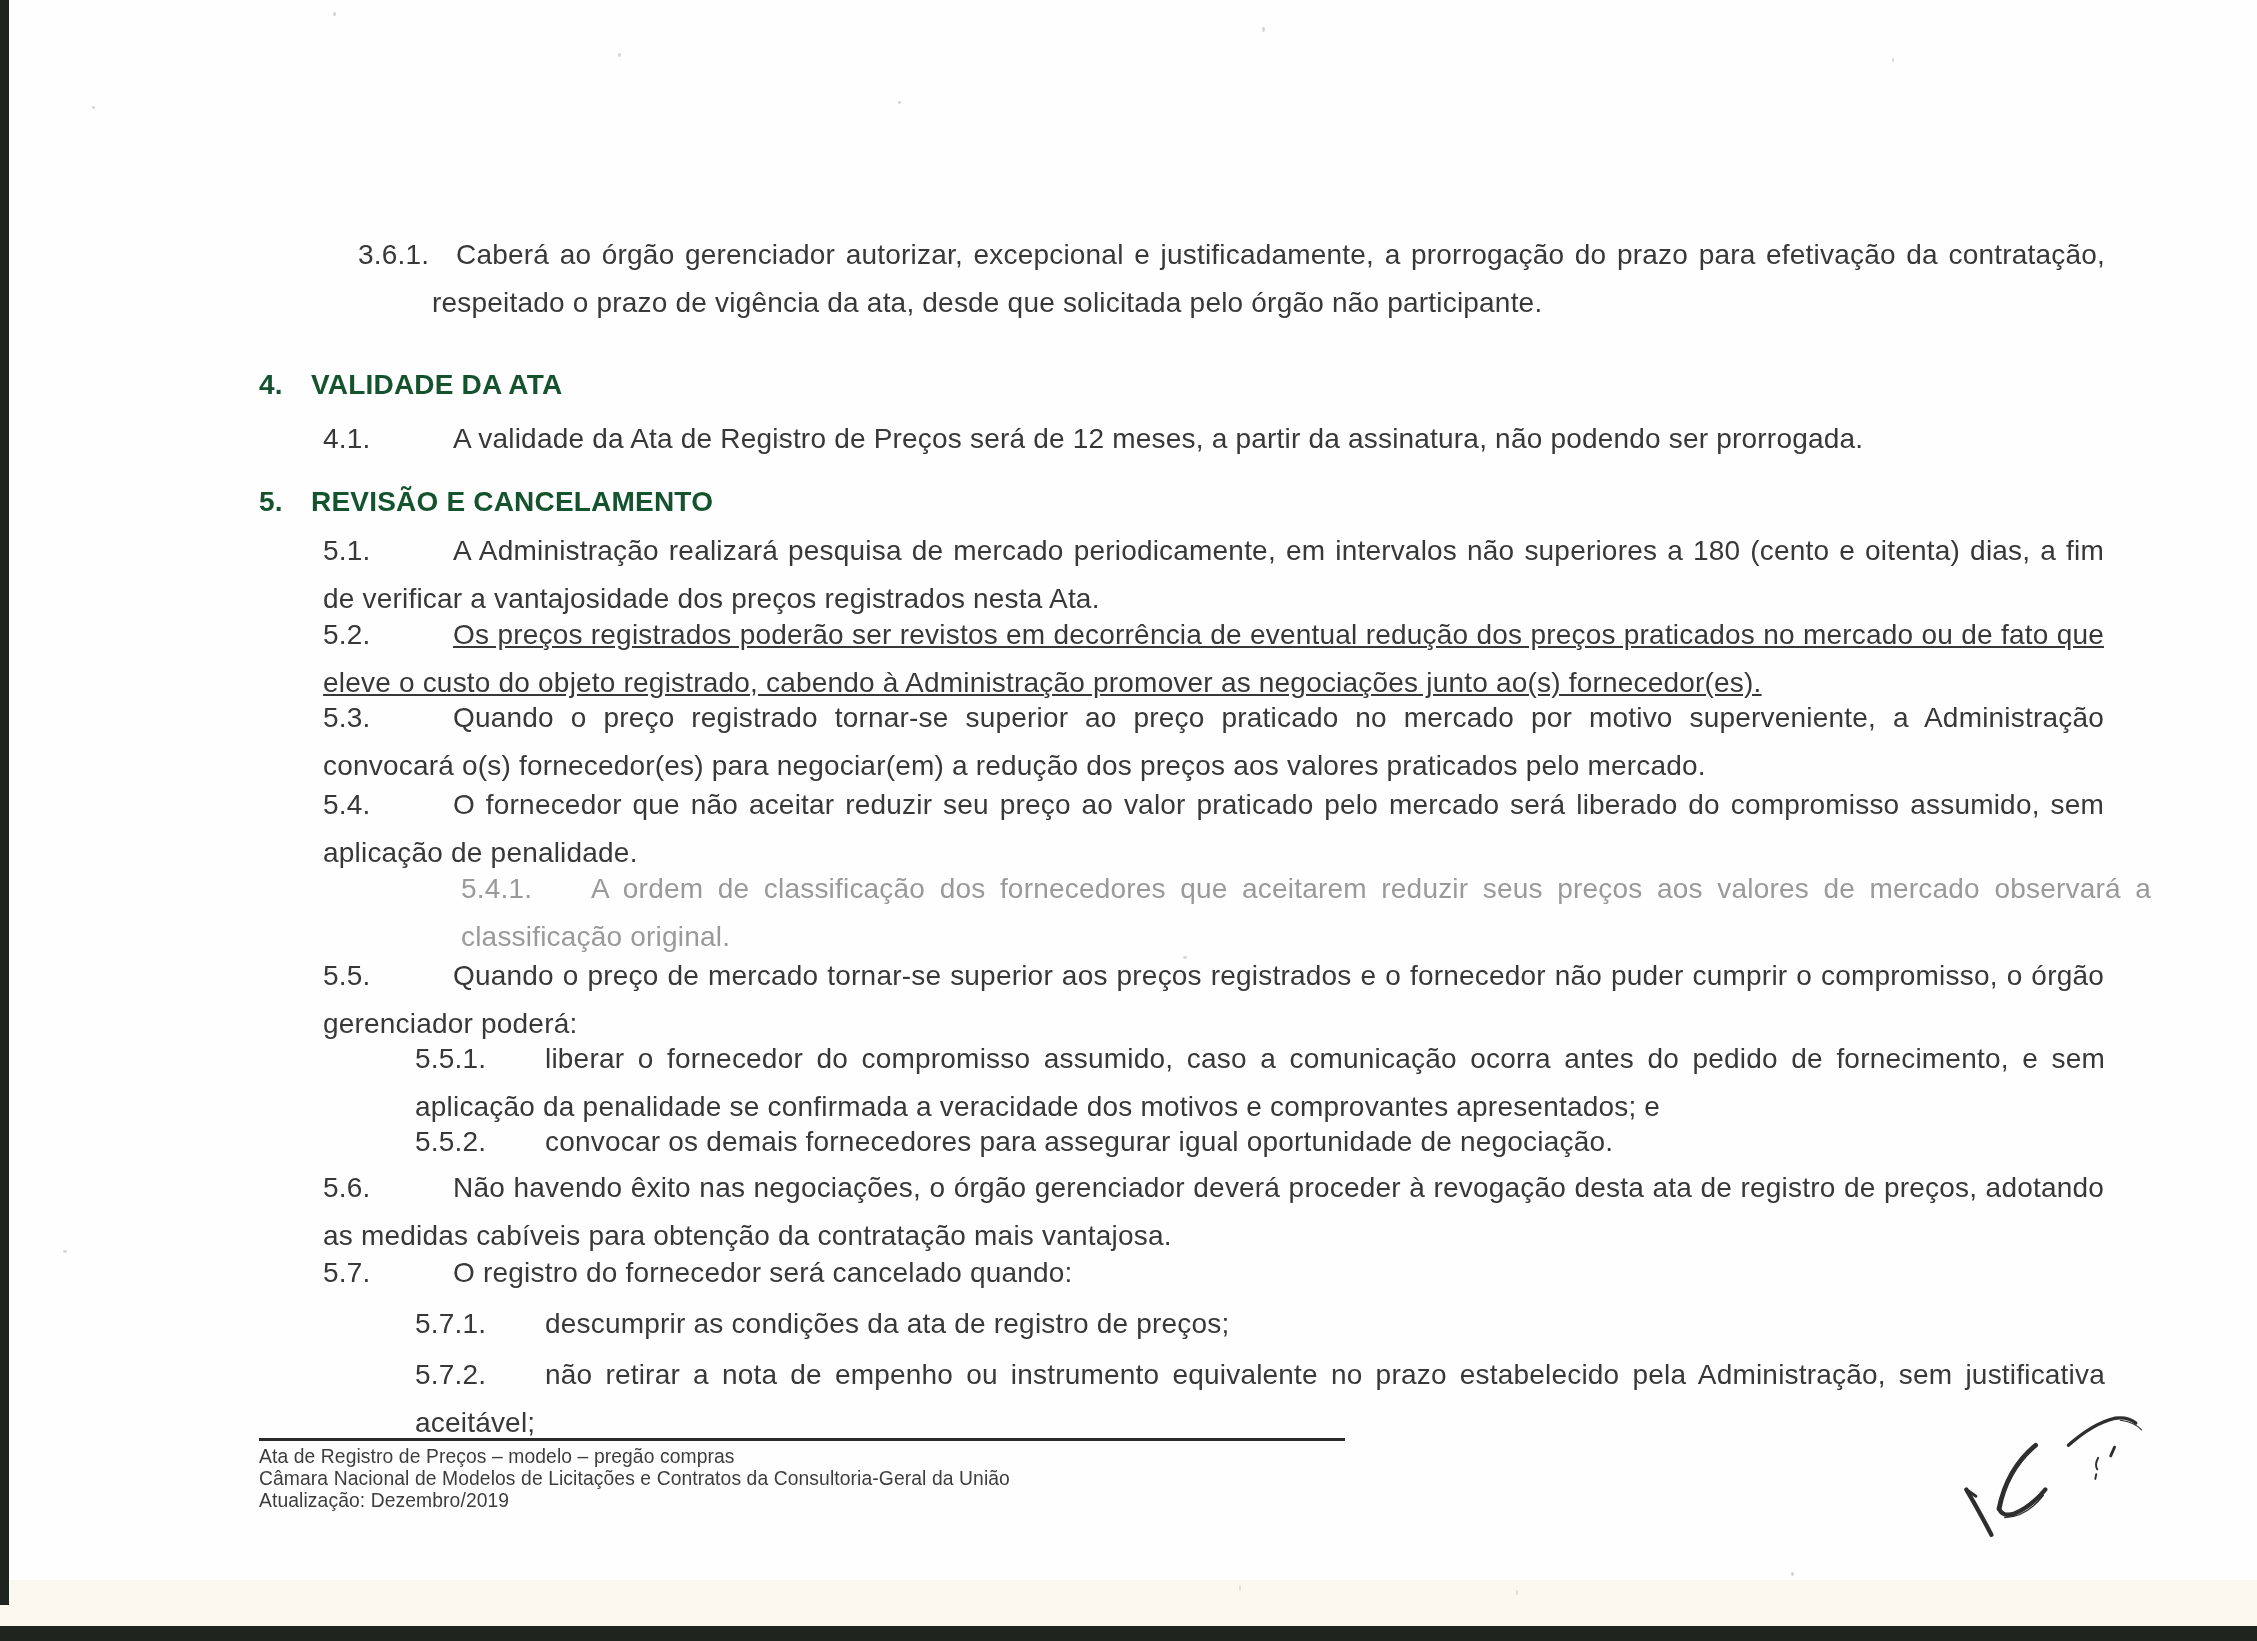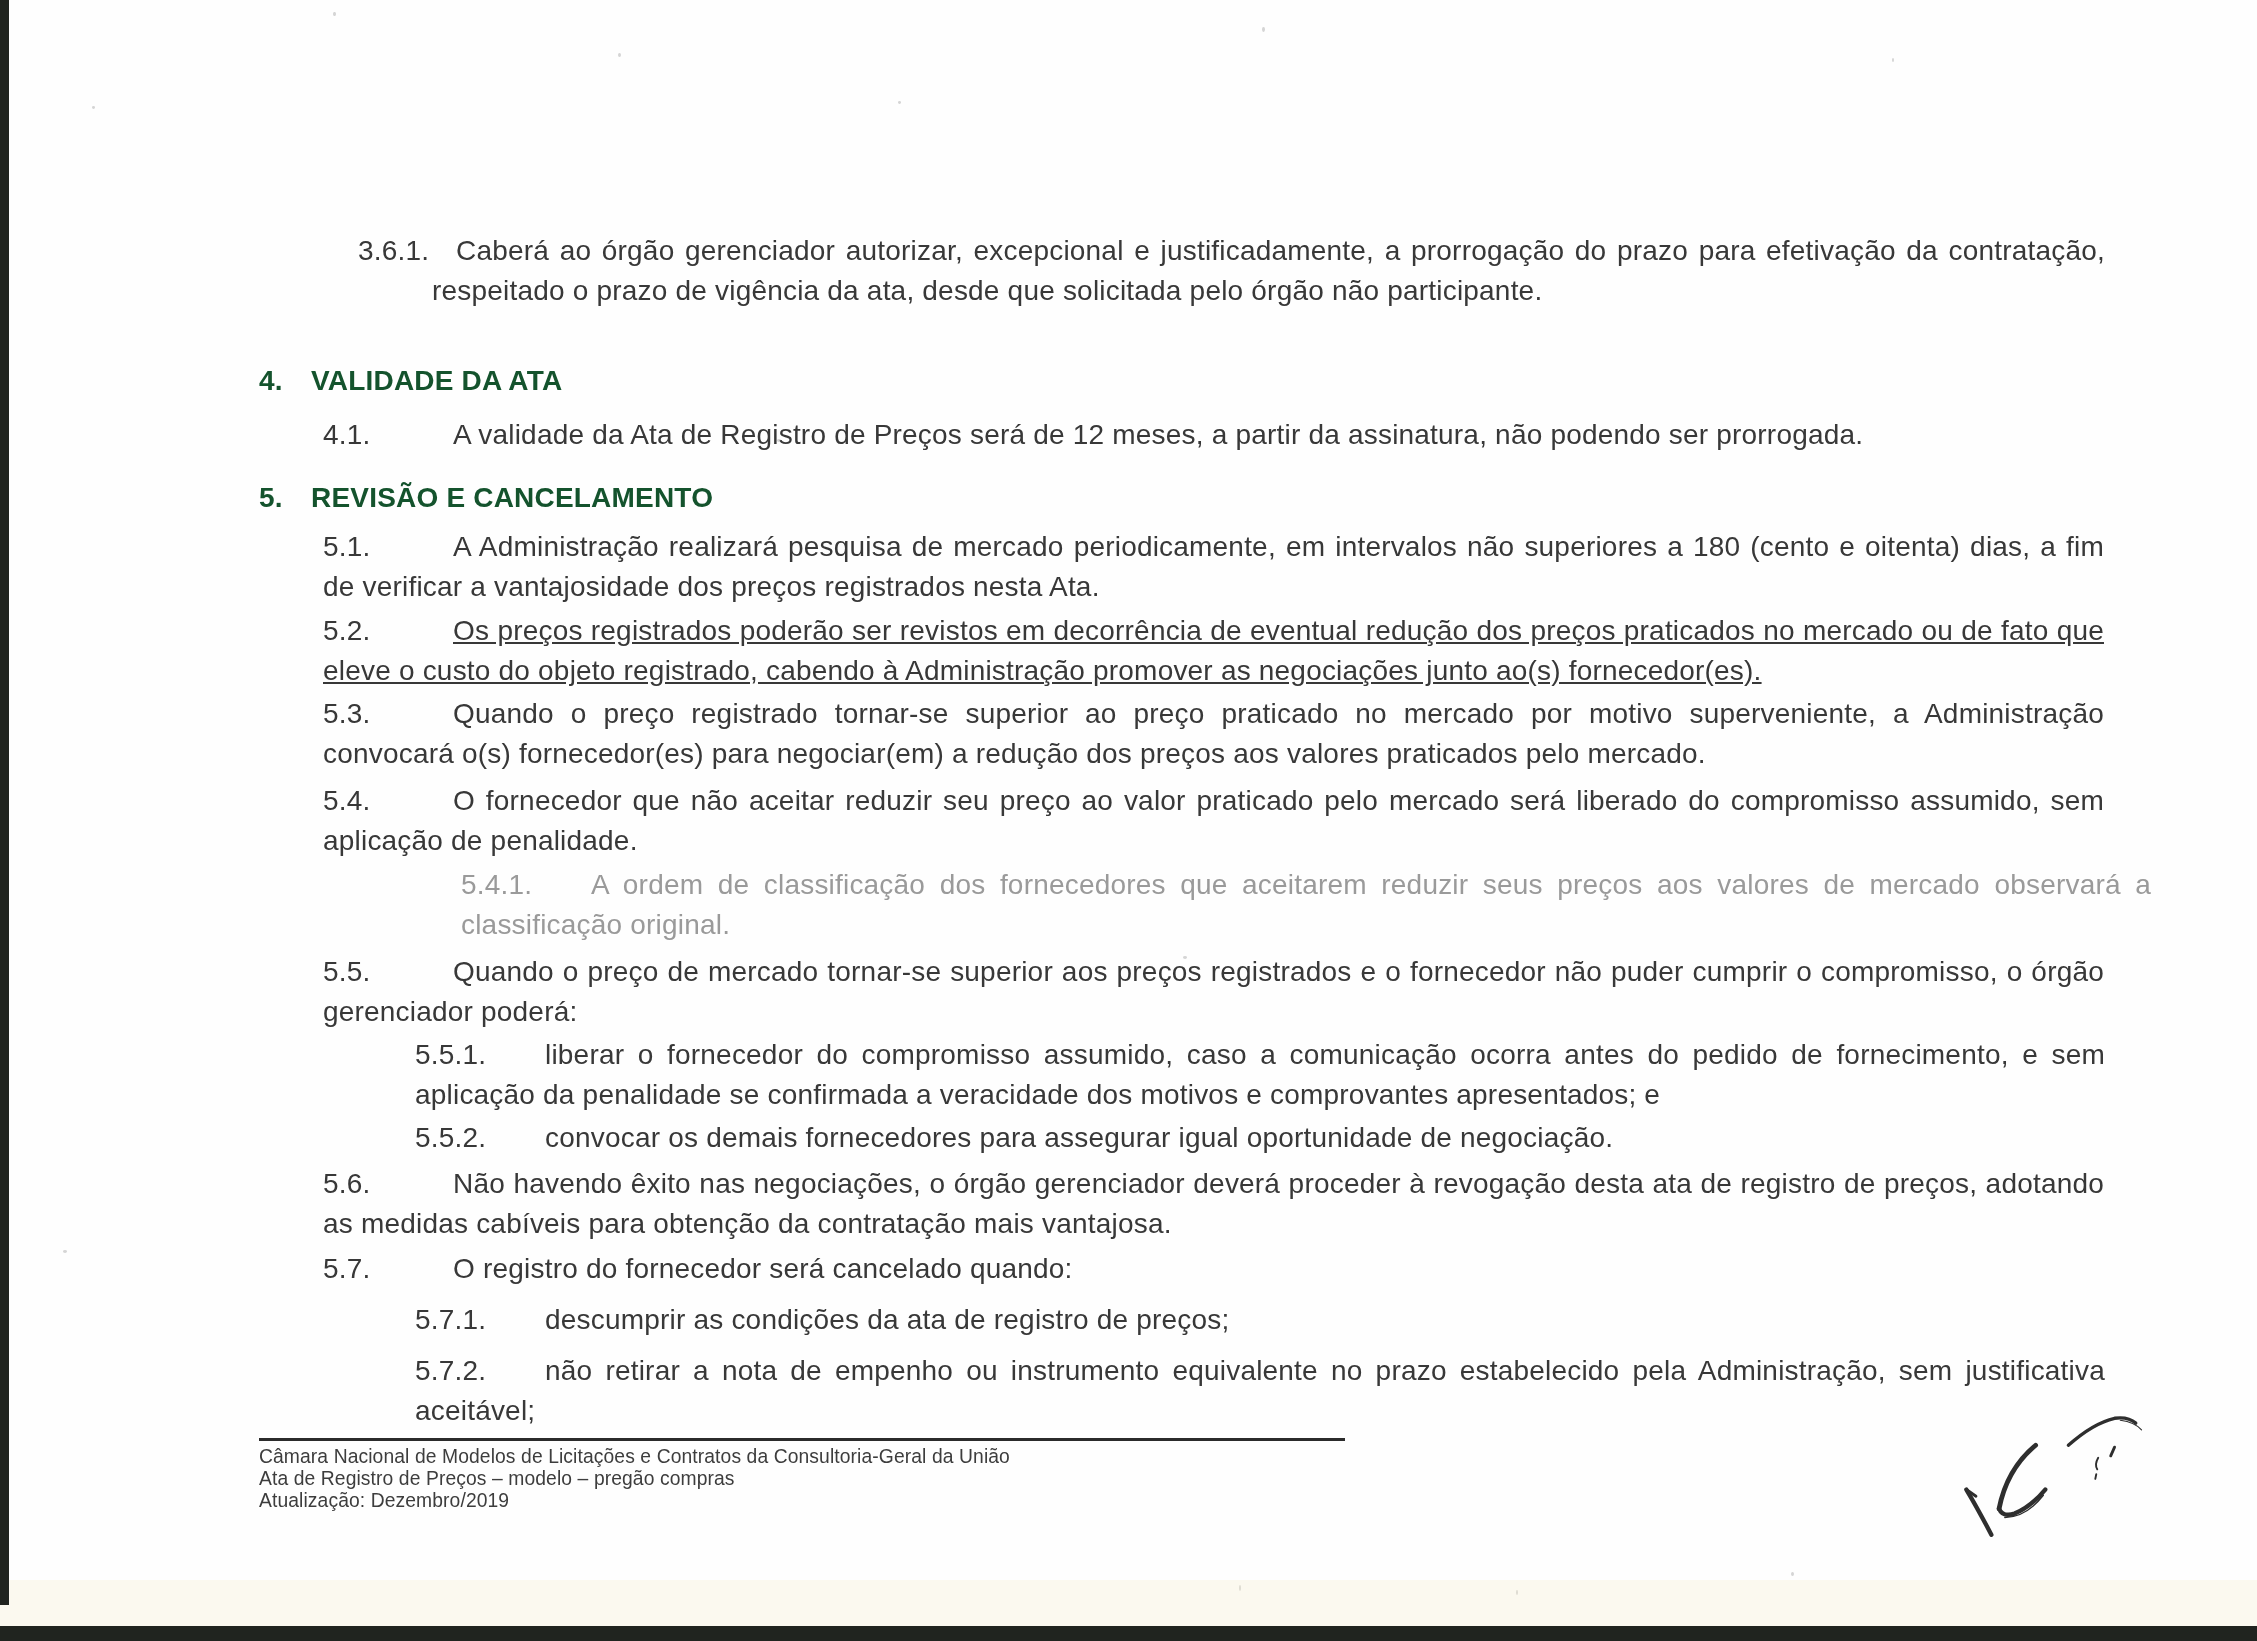--- a/index.html
+++ b/index.html
@@ -17,21 +17,21 @@
   
   .edge-left{position:absolute;left:0;top:0;width:8.7px;height:1605px;background:#20241f;}
   .edge-bottom{position:absolute;left:0;top:1626px;width:2257px;height:15.4px;background:#20241f;}
   .tint-bottom{position:absolute;left:0;top:1580px;width:2257px;height:46px;background:rgba(243,236,200,0.28);}
   .speck{position:absolute;border-radius:50%;background:rgba(90,90,90,0.25);}
 
   
   .blk{
     position:absolute;
     color:#383838;
-    font-size:28px;line-height:40px;
+    font-size:28px;line-height:48px;
     text-align:justify;
     letter-spacing:0.2px;
   }
   .heading{font-weight:bold;text-align:left;color:#14532d;}
   .heading .num{display:inline-block;width:52px;}
   .heading{left:259px;width:1846px;}
 
   .lvl2{left:323px;width:1781px;}
   .lvl2 .num{display:inline-block;width:130px;text-indent:0;}
 
@@ -100,22 +100,22 @@
   <div class="blk lvl2" id="c56"><span class="num">5.6.</span><span>Não havendo êxito nas negociações, o órgão gerenciador deverá proceder à revogação desta ata de registro de preços, adotando as medidas cabíveis para obtenção da contratação mais vantajosa.</span></div>
 
   <div class="blk lvl2" id="c57"><span class="num">5.7.</span><span>O registro do fornecedor será cancelado quando:</span></div>
 
   <div class="blk lvl3" id="c571"><span class="num">5.7.1.</span><span>descumprir as condições da ata de registro de preços;</span></div>
 
   <div class="blk lvl3" id="c572"><span class="num">5.7.2.</span><span>não retirar a nota de empenho ou instrumento equivalente no prazo estabelecido pela Administração, sem justificativa aceitável;</span></div>
 
   <div class="footer">
     <div class="footer-rule"></div>
+    <div class="footer-line">Ata de Registro de Preços – modelo – pregão compras</div>
     <div class="footer-line">Câmara Nacional de Modelos de Licitações e Contratos da Consultoria-Geral da União</div>
-    <div class="footer-line">Ata de Registro de Preços – modelo – pregão compras</div>
     <div class="footer-line">Atualização:  Dezembro/2019</div>
   </div>
 
   <svg class="signature" width="222" height="154" viewBox="0 0 230 160" fill="none">
     <path d="M26,93 Q38,113 52,140" stroke="#2e2e2e" stroke-width="4.5" stroke-linecap="round"></path>
     <path d="M26,93 L36,100" stroke="#2e2e2e" stroke-width="3" stroke-linecap="round"></path>
     <path d="M98,47 Q68,72 60,113" stroke="#2e2e2e" stroke-width="5" stroke-linecap="round"></path>
     <path d="M60,113 Q64,122 76,118 Q93,111 108,93" stroke="#2e2e2e" stroke-width="4.5" stroke-linecap="round"></path>
     <path d="M66,122 Q88,122 106,99" stroke="#2e2e2e" stroke-width="1.5" stroke-linecap="round"></path>
     <path d="M132,47 Q158,24 180,19 Q194,17 202,24" stroke="#2e2e2e" stroke-width="3.5" stroke-linecap="round"></path>

